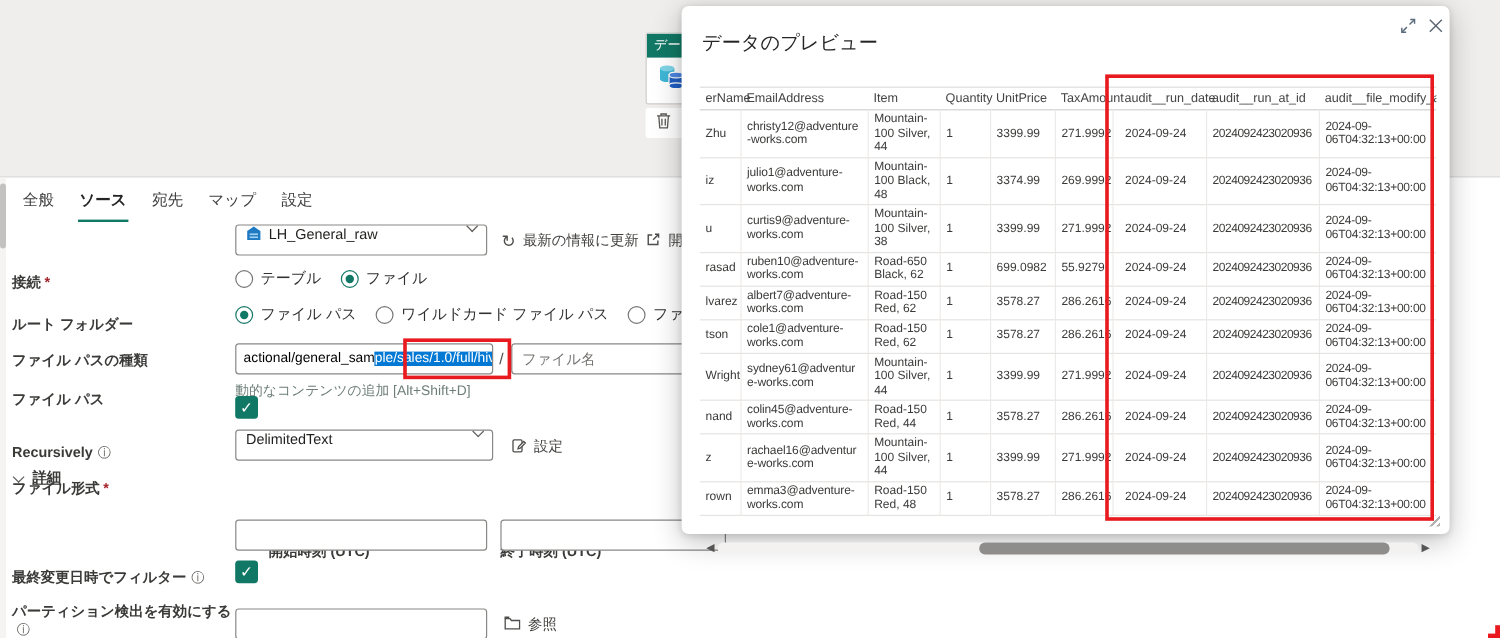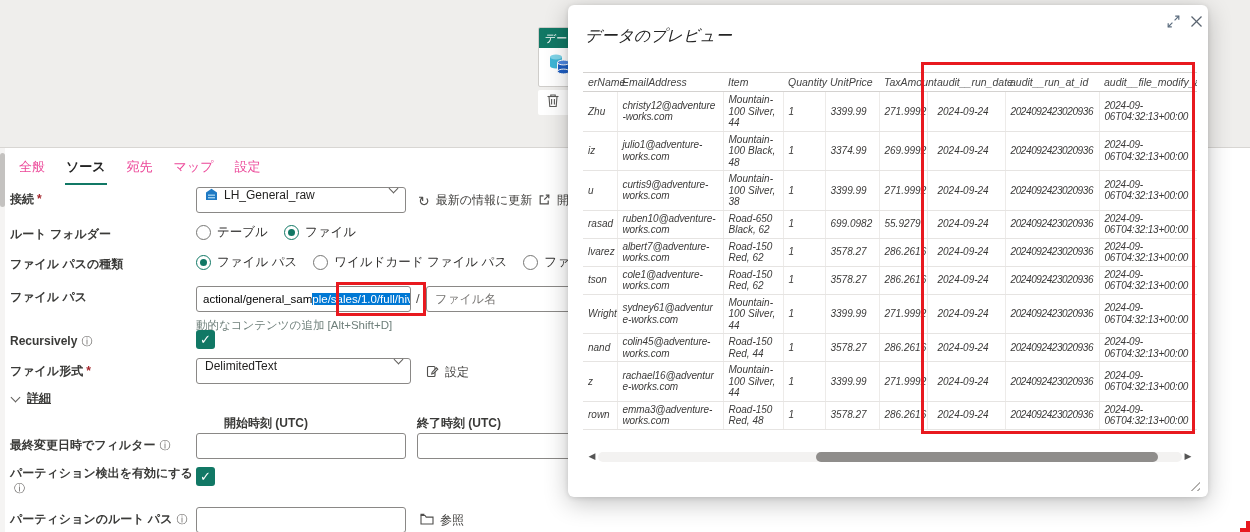--- a/index.html
+++ b/index.html
@@ -12,24 +12,24 @@
   .activity-card .hd{height:20px;background:var(--accent);color:#fff;font-size:11px;line-height:20px;padding:0 6px;white-space:nowrap;overflow:hidden;}
   .activity-card .bd{padding:5px 8px;}
   .activity-toolbar{position:absolute;left:538px;top:90px;width:132px;height:25px;background:#fff;border-radius:2px;z-index:1;display:flex;align-items:center;padding-left:8px;}
 
   
   .panel{position:absolute;left:0;top:148px;width:1250px;height:384px;background:#fff;}
   .vscroll-track{position:absolute;left:0;top:0;width:5px;height:384px;background:#f5f4f3;z-index:2;}
   .vscroll-thumb{position:absolute;left:0;top:5px;width:5px;height:54px;background:#c4c2c0;border-radius:3px;}
 
   .tabs{position:absolute;left:18px;top:4px;display:flex;gap:19px;}
-  .tab{font-size:13px;color:#ec4899;padding:6px 1px 7px 1px;cursor:pointer;border-bottom:2.5px solid transparent;}
+  .tab{font-size:13px;color:#404040;padding:6px 1px 7px 1px;cursor:pointer;border-bottom:2.5px solid transparent;}
   .tab.active{color:#242424;border-bottom:2.5px solid var(--accent);font-weight:600;}
 
-  .lbl{position:absolute;left:10px;width:184px;font-size:12px;font-weight:700;color:#3a3a38;line-height:15px;}
+  .lbl{position:absolute;left:10px;width:184px;font-size:12px;font-weight:700;color:#3a3a38;line-height:15px;margin-top:36px;}
   .req{color:#a4262c;font-weight:700;margin-left:3px;}
   .info{font-size:11px;color:#605e5c;font-weight:400;margin-left:4px;}
 
   .txt-input{position:absolute;height:26px;border:1px solid #8a8886;border-radius:3px;background:#fff;font-size:12px;color:#201f1e;padding:0 8px;}
   input.txt-input::placeholder{color:#767472;}
   .dropdown{position:absolute;height:26px;border:1px solid #8a8886;border-radius:3px;background:#fff;display:flex;align-items:flex-start;padding:0 8px;font-size:12px;color:#201f1e;cursor:pointer;}
   .dropdown .val{flex:1;margin-left:6px;white-space:nowrap;overflow:hidden;}
   .chev{width:7px;height:7px;border-right:1.4px solid #605e5c;border-bottom:1.4px solid #605e5c;transform:rotate(45deg);margin-top:-3px;flex:none;}
 
   .radio-row{position:absolute;display:flex;gap:16px;align-items:center;}
@@ -45,21 +45,21 @@
   .cmd .glyph{font-size:14px;color:#4f4e4c;line-height:1;}
   .link-muted{position:absolute;font-size:11.5px;color:#6e7f7a;cursor:pointer;white-space:nowrap;}
   .section-toggle{position:absolute;display:flex;align-items:center;gap:8px;font-size:12px;font-weight:700;color:#3a3a38;cursor:pointer;}
   .sep-slash{position:absolute;font-size:13px;color:#4f4e4c;}
 
   
   .path-field{position:absolute;left:196px;top:286px;width:215px;height:26px;border:1px solid #8a8886;border-radius:3px;background:#fff;font-size:11.5px;display:flex;align-items:center;padding:0 2px 0 6px;overflow:hidden;white-space:nowrap;}
   .path-field .selected{background:var(--selection);color:#fff;}
 
   
-  .dialog{position:absolute;left:568px;top:5px;width:640px;height:492px;background:#fff;border-radius:6px;box-shadow:0 6px 24px rgba(0,0,0,.24),0 1px 5px rgba(0,0,0,.12);z-index:10;font-style:italic;}
+  .dialog{position:absolute;left:568px;top:5px;width:640px;height:440px;background:#fff;border-radius:6px;box-shadow:0 6px 24px rgba(0,0,0,.24),0 1px 5px rgba(0,0,0,.12);z-index:10;}
   .dialog-title{position:absolute;left:17px;top:21px;font-size:16px;color:#242424;}
   .dlg-icon{position:absolute;width:16px;height:16px;cursor:pointer;}
 
   .tbl-wrap{position:absolute;left:15px;top:67px;width:614px;height:360px;overflow:hidden;}
   table.preview{border-collapse:collapse;table-layout:fixed;width:614px;}
   table.preview th{font-size:10.5px;font-weight:400;color:#444;text-align:left;padding:3px 5px;border-top:1px solid #d4d2d0;border-bottom:1px solid #d4d2d0;white-space:nowrap;overflow:visible;}
   table.preview td{font-size:10px;color:#3b3a39;padding:2px 5px;border-bottom:1px solid #e6e4e2;border-right:1px solid #edebe9;vertical-align:middle;line-height:1.15;white-space:nowrap;}
   table.preview td:last-child{border-right:none;}
   table.preview td:nth-child(2){white-space:normal;overflow-wrap:break-word;letter-spacing:-0.1px;}
   table.preview td:nth-child(3){white-space:normal;}

